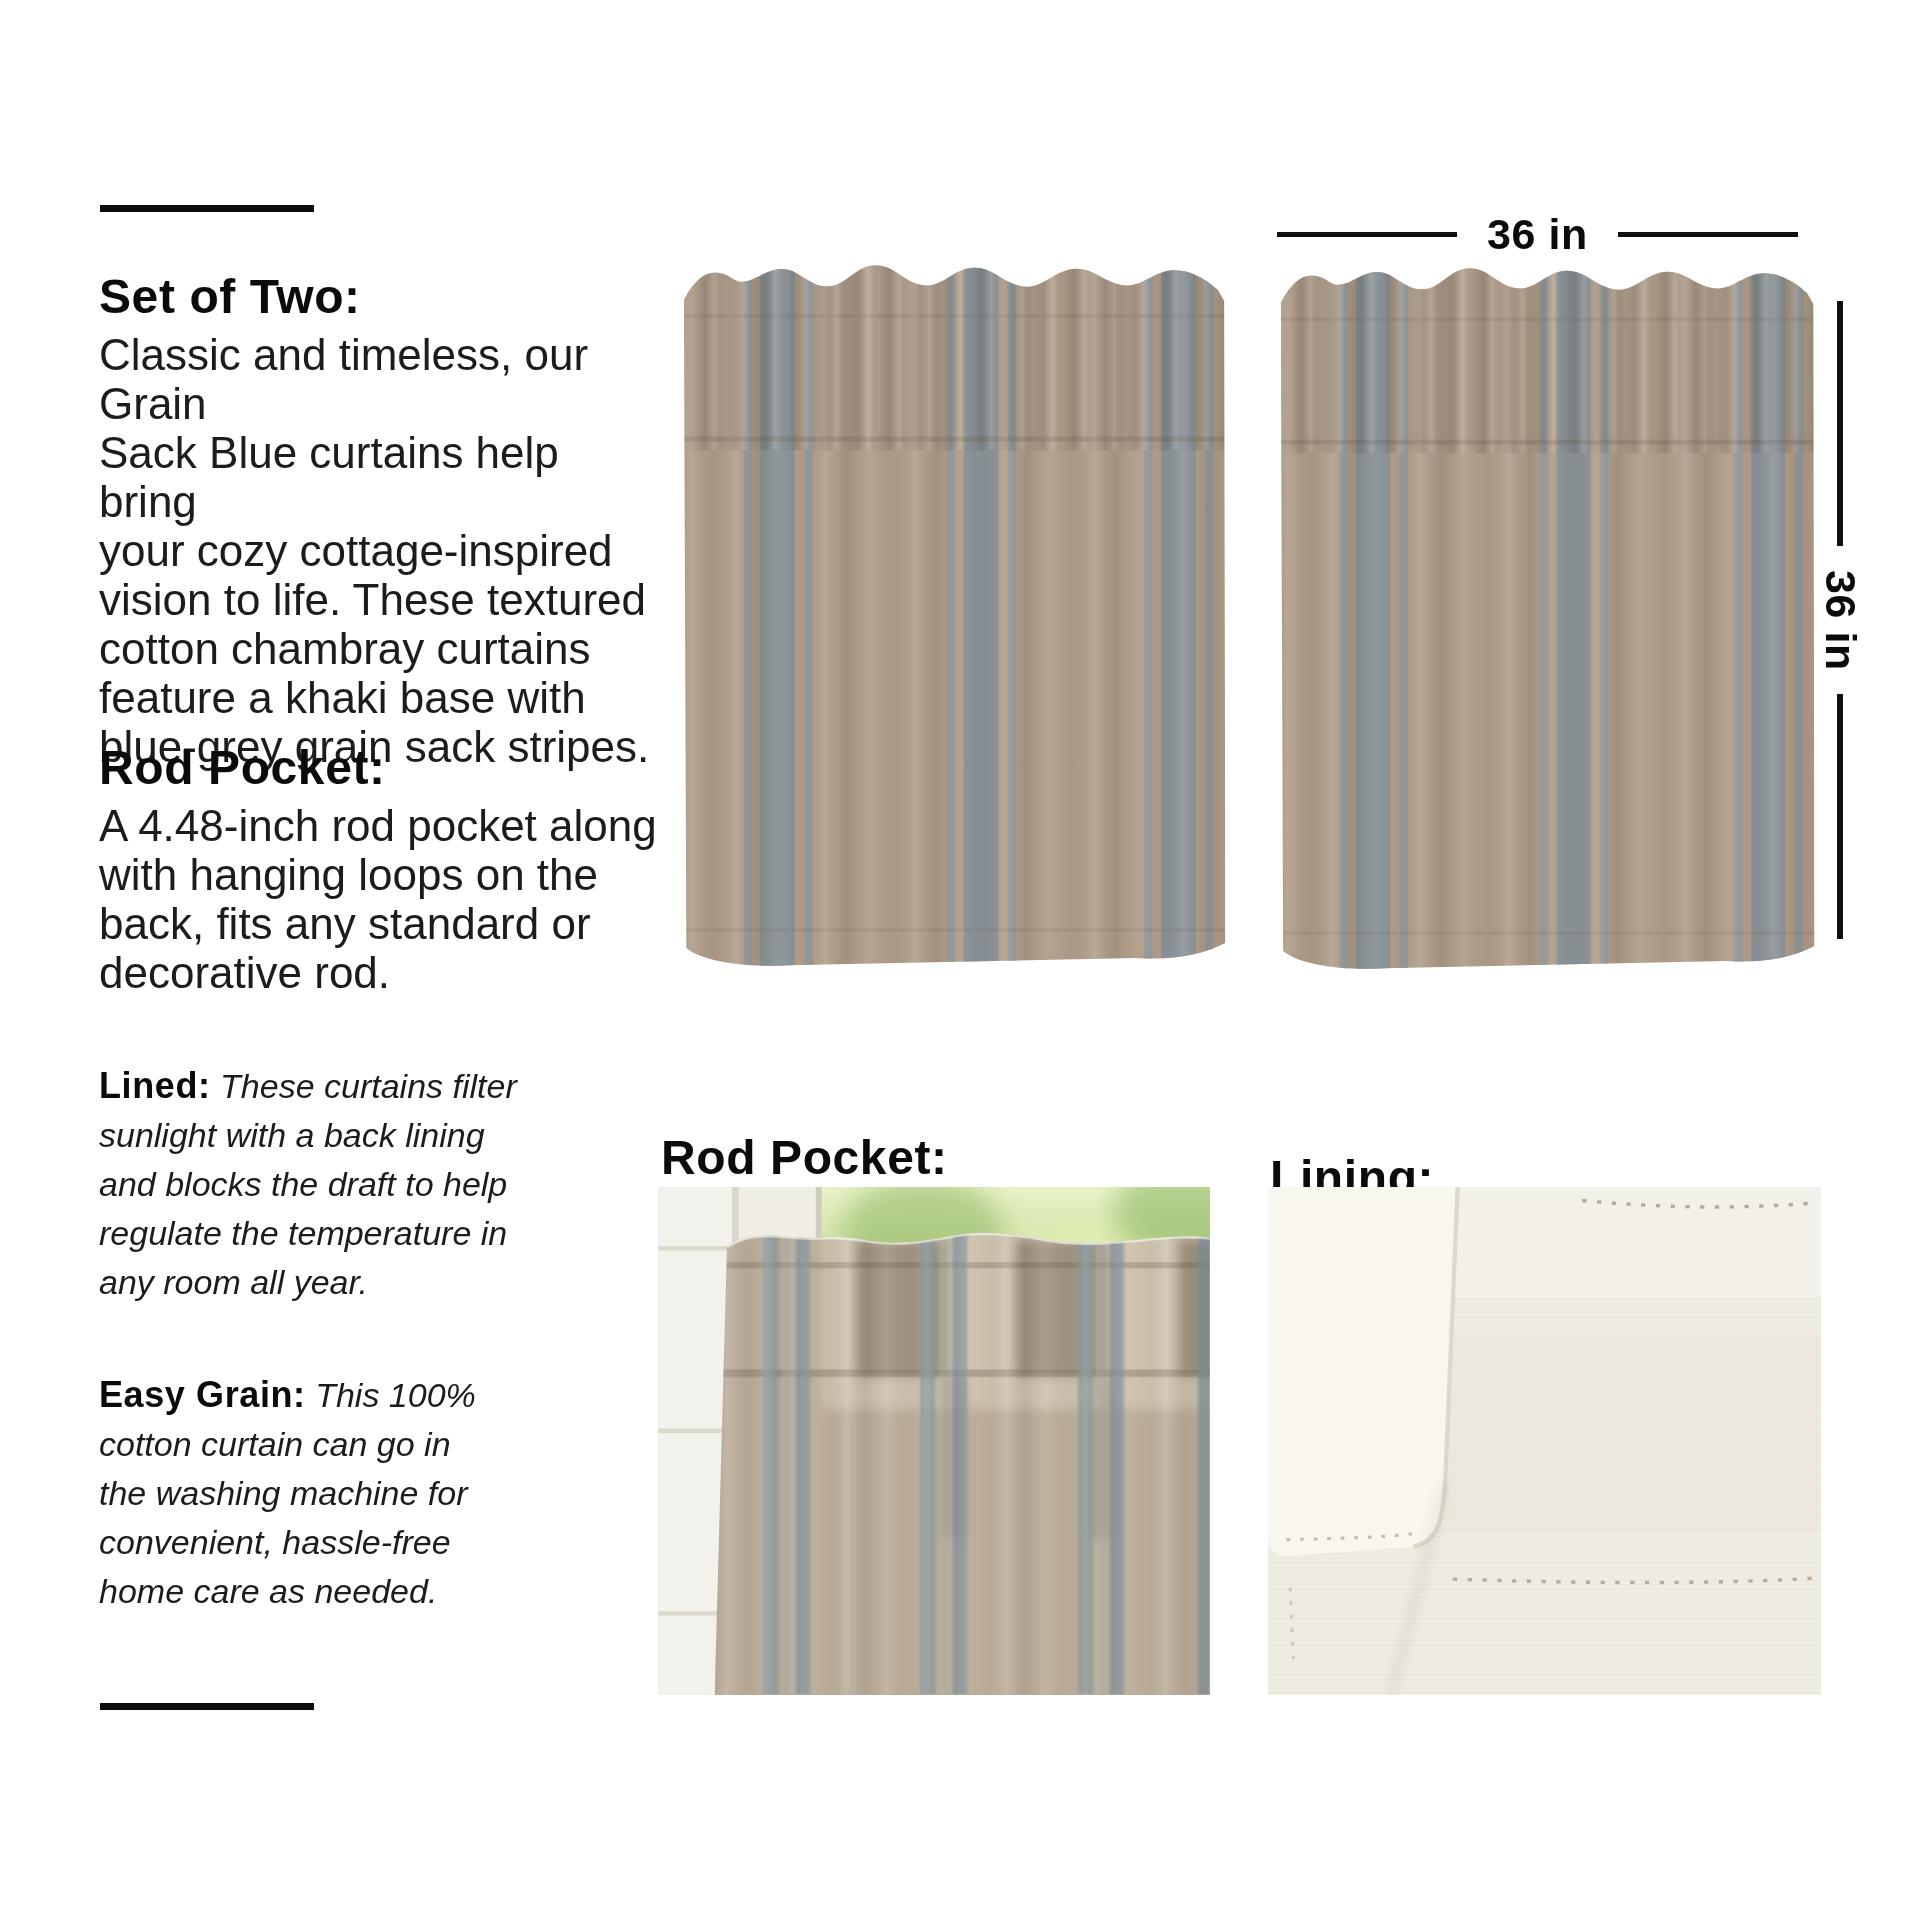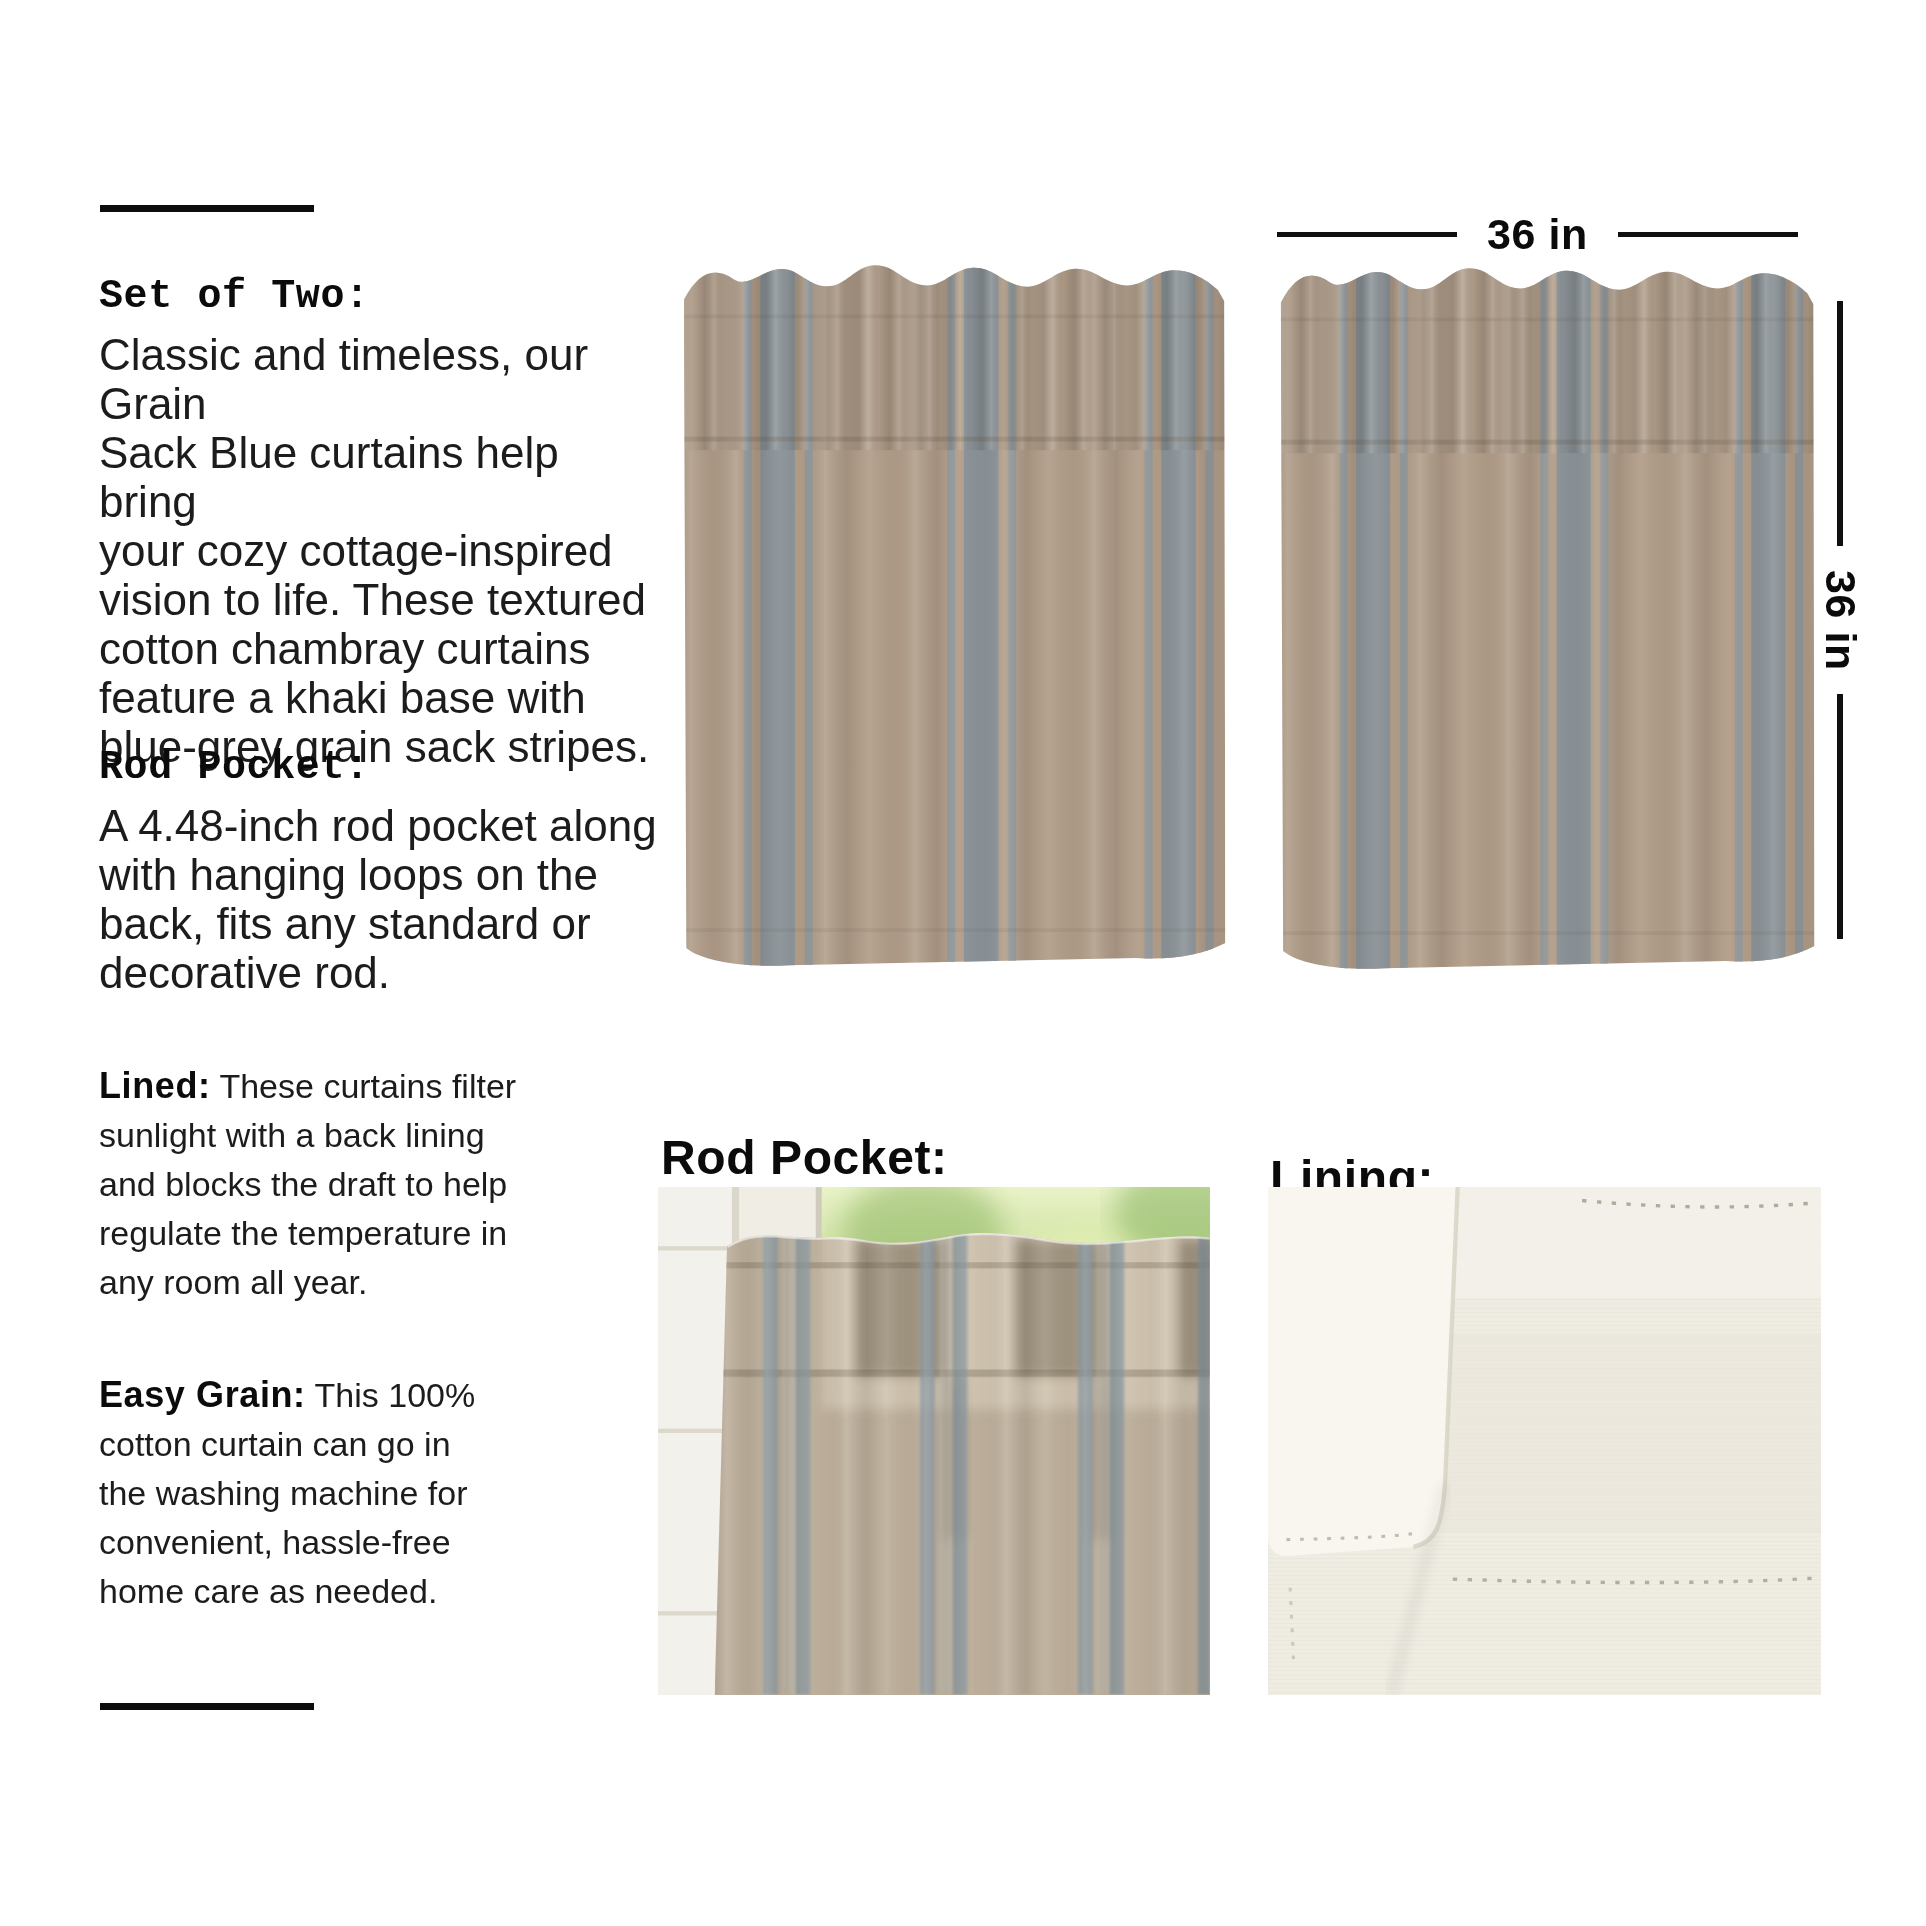--- a/index.html
+++ b/index.html
@@ -18,44 +18,43 @@
     width: 214px;
     height: 6.8px;
     background: #0d0d0d;
   }
   .rule.top { top: 205px; }
   .rule.bottom { top: 1703px; }
 
   .sec { position: absolute; left: 99px; width: 558px; }
   .sec h2 {
     margin: 0;
-    font-size: 40px;
+    font-size: 48px;
     line-height: 54px;
     font-weight: bold;
     letter-spacing: 0.6px;
     color: #0b0b0b;
-    font-family: Liberation Mono, monospace;
   }
   .sec .body {
     margin: 6.2px 0 0 0;
     font-size: 44px;
     line-height: 49px;
     font-weight: normal;
     white-space: pre-line;
     color: #1c1c1c;
   }
   .sec.inline p { margin: 0; font-size: 34px; line-height: 49px; color: #1c1c1c; }
   .sec.inline strong {
     font-size: 36px;
     line-height: 49px;
     font-weight: bold;
     letter-spacing: 0.6px;
     color: #0b0b0b;
   }
-  .sec.inline .body-inline { white-space: pre-line; }
+  .sec.inline .body-inline { white-space: pre-line; font-style: italic; }
 
   .hdim {
     position: absolute;
     left: 1277px;
     top: 210px;
     width: 521px;
     display: flex;
     align-items: center;
     gap: 30px;
   }

